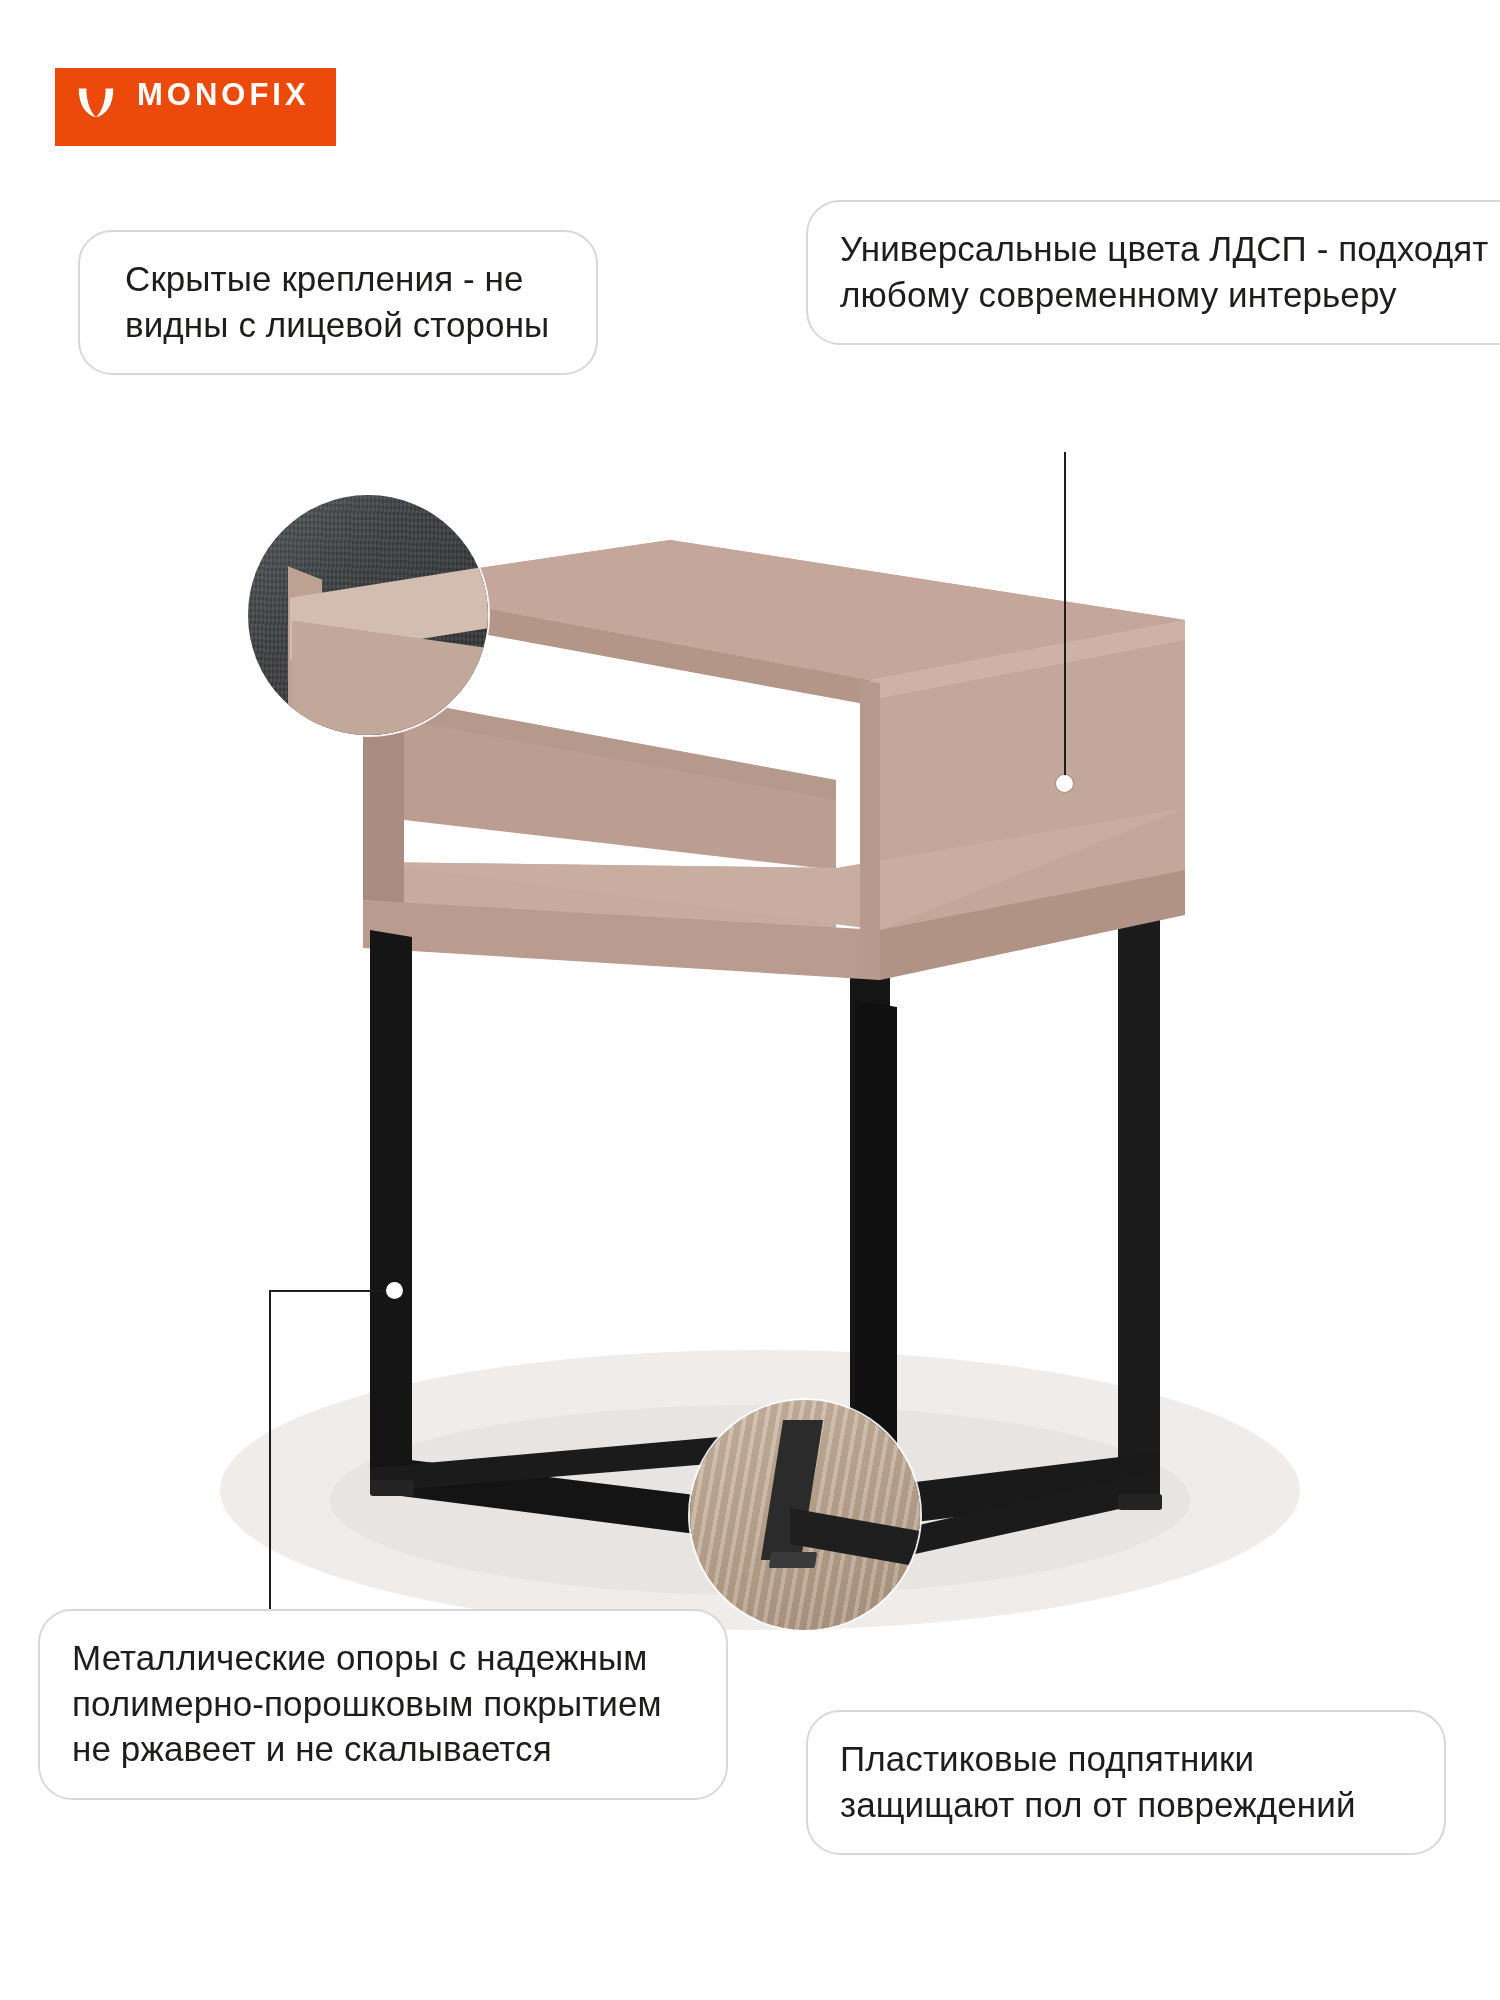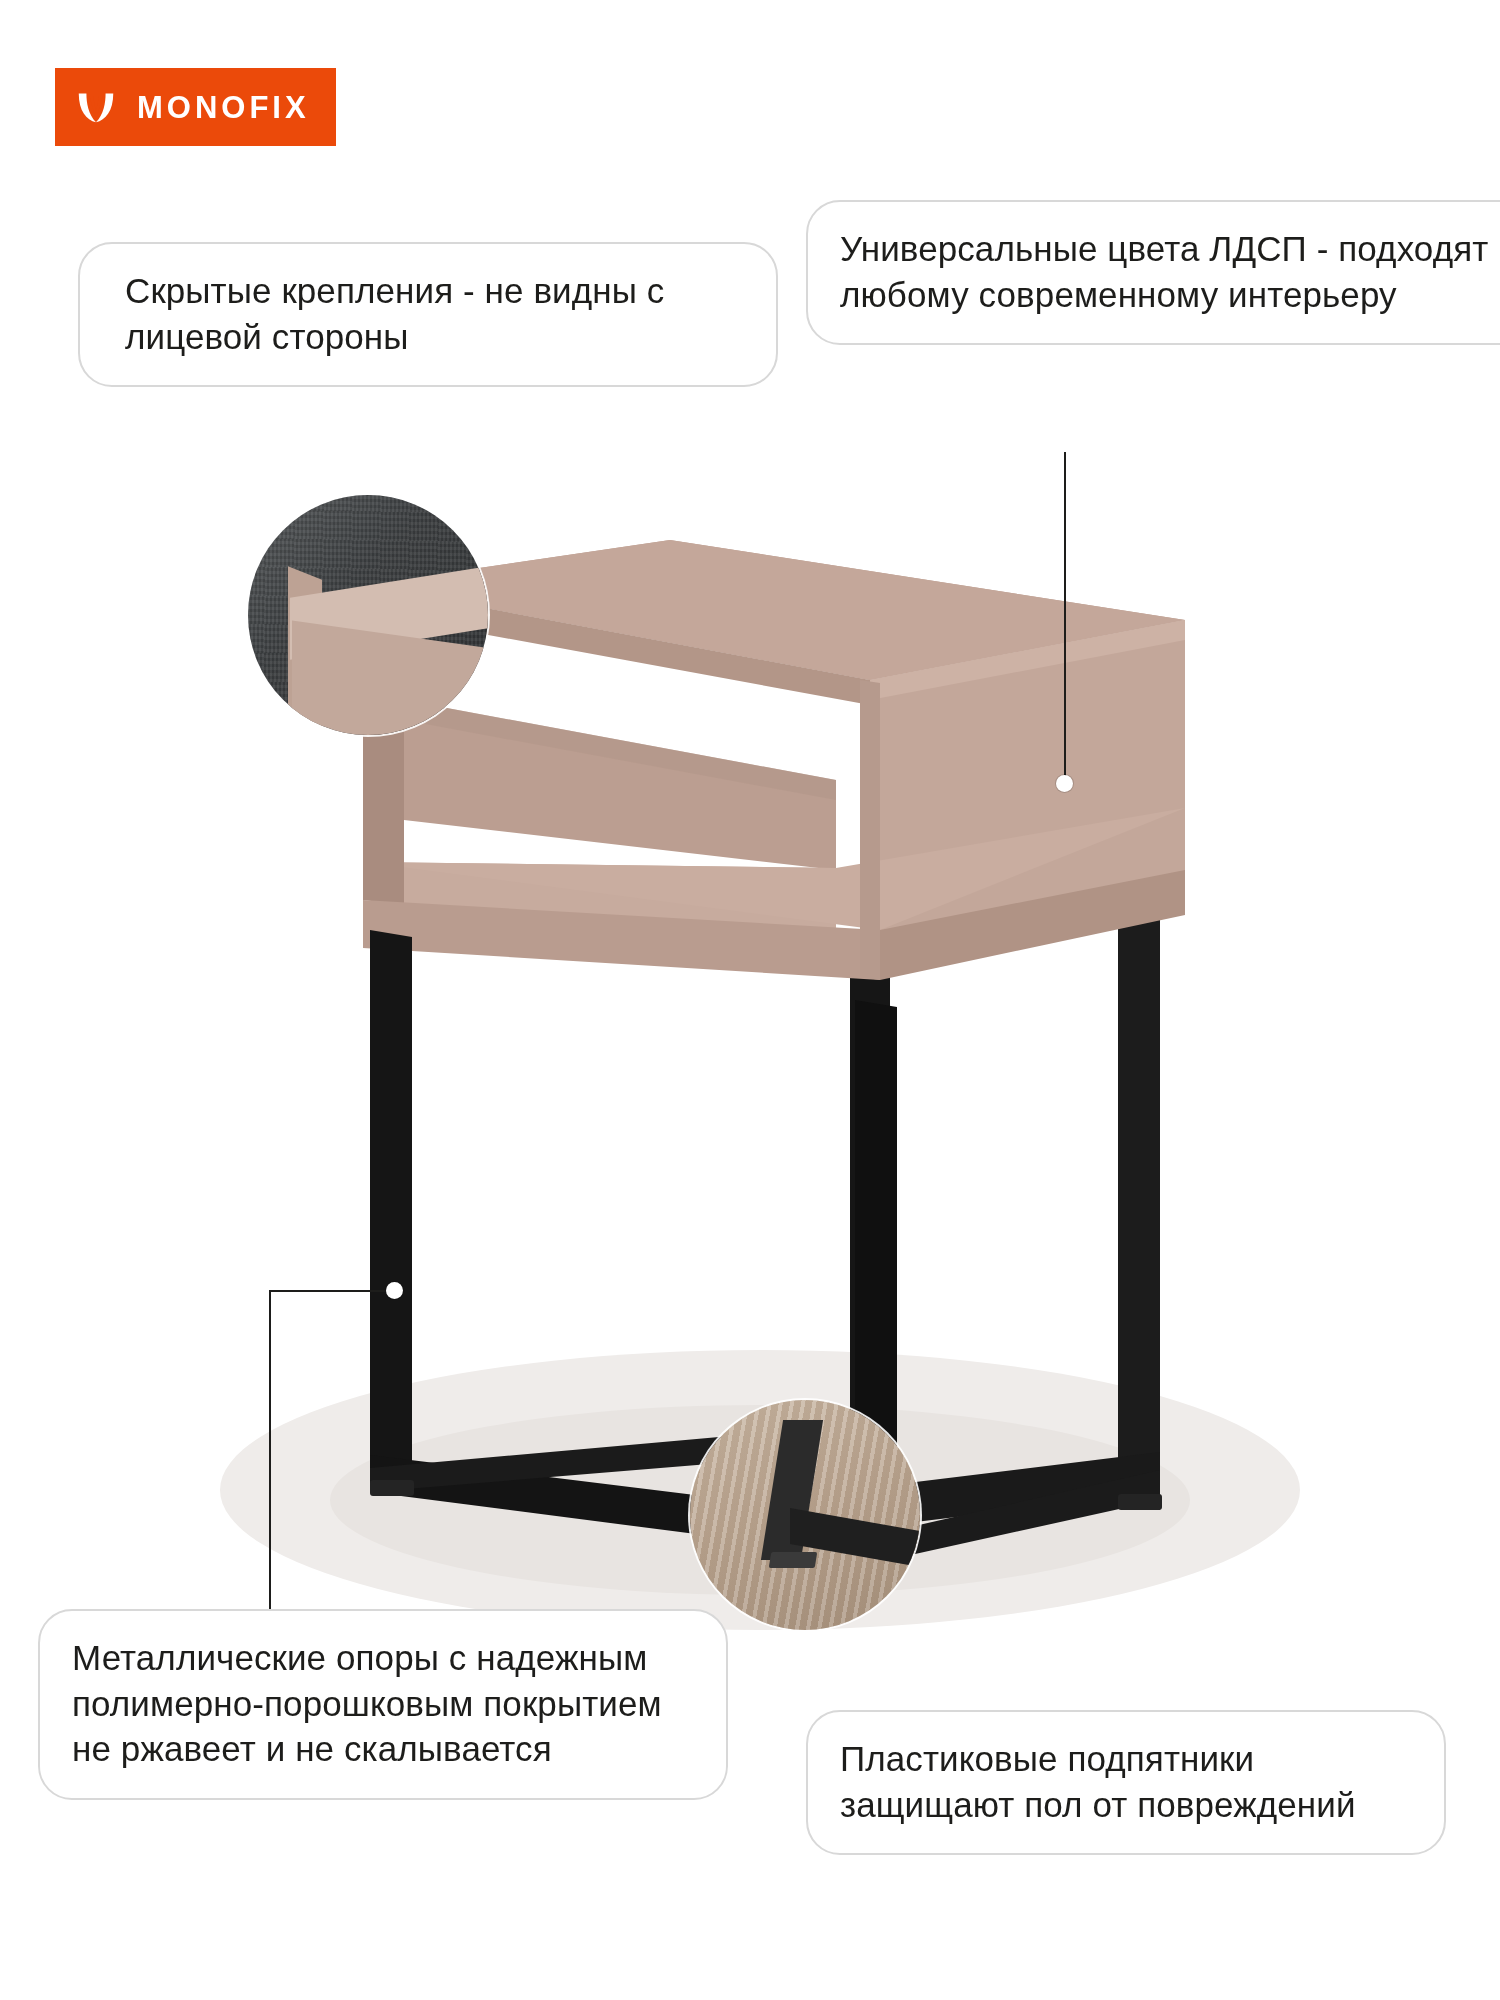--- a/index.html
+++ b/index.html
@@ -17,22 +17,21 @@
   }
 
   
   .logo {
     position: absolute;
     left: 55px;
     top: 68px;
     height: 78px;
     background: #eb4a0a;
     display: flex;
-    align-items: center;
-    padding: 0 26px 0 18px;
+    padding: 11px 26px 0 18px;
     box-sizing: border-box;
   }
   .logo-mark {
     width: 46px;
     height: 46px;
     margin-right: 18px;
     flex: 0 0 auto;
   }
   .logo-text {
     color: #ffffff;
@@ -48,21 +47,21 @@
     box-sizing: border-box;
     border: 2px solid #d8d8d8;
     border-radius: 34px;
     background: #ffffff;
     padding: 24px 30px 26px 32px;
     font-size: 35px;
     line-height: 1.30;
     color: #1d1d1b;
     letter-spacing: 0.1px;
   }
-  .bubble-1 { left: 78px;  top: 242px;  width: 700px; padding-left: 45px; }
+  .bubble-1 { left: 78px;  top: 230px;  width: 520px; padding-left: 45px; }
   .bubble-2 { left: 806px; top: 200px;  width: 772px; }
   .bubble-3 { left: 38px;  top: 1609px; width: 690px; }
   .bubble-4 { left: 806px; top: 1710px; width: 640px; }
 
   
   .leader {
     position: absolute;
     background: #1d1d1b;
   }
   .leader-v { width: 2px; }

